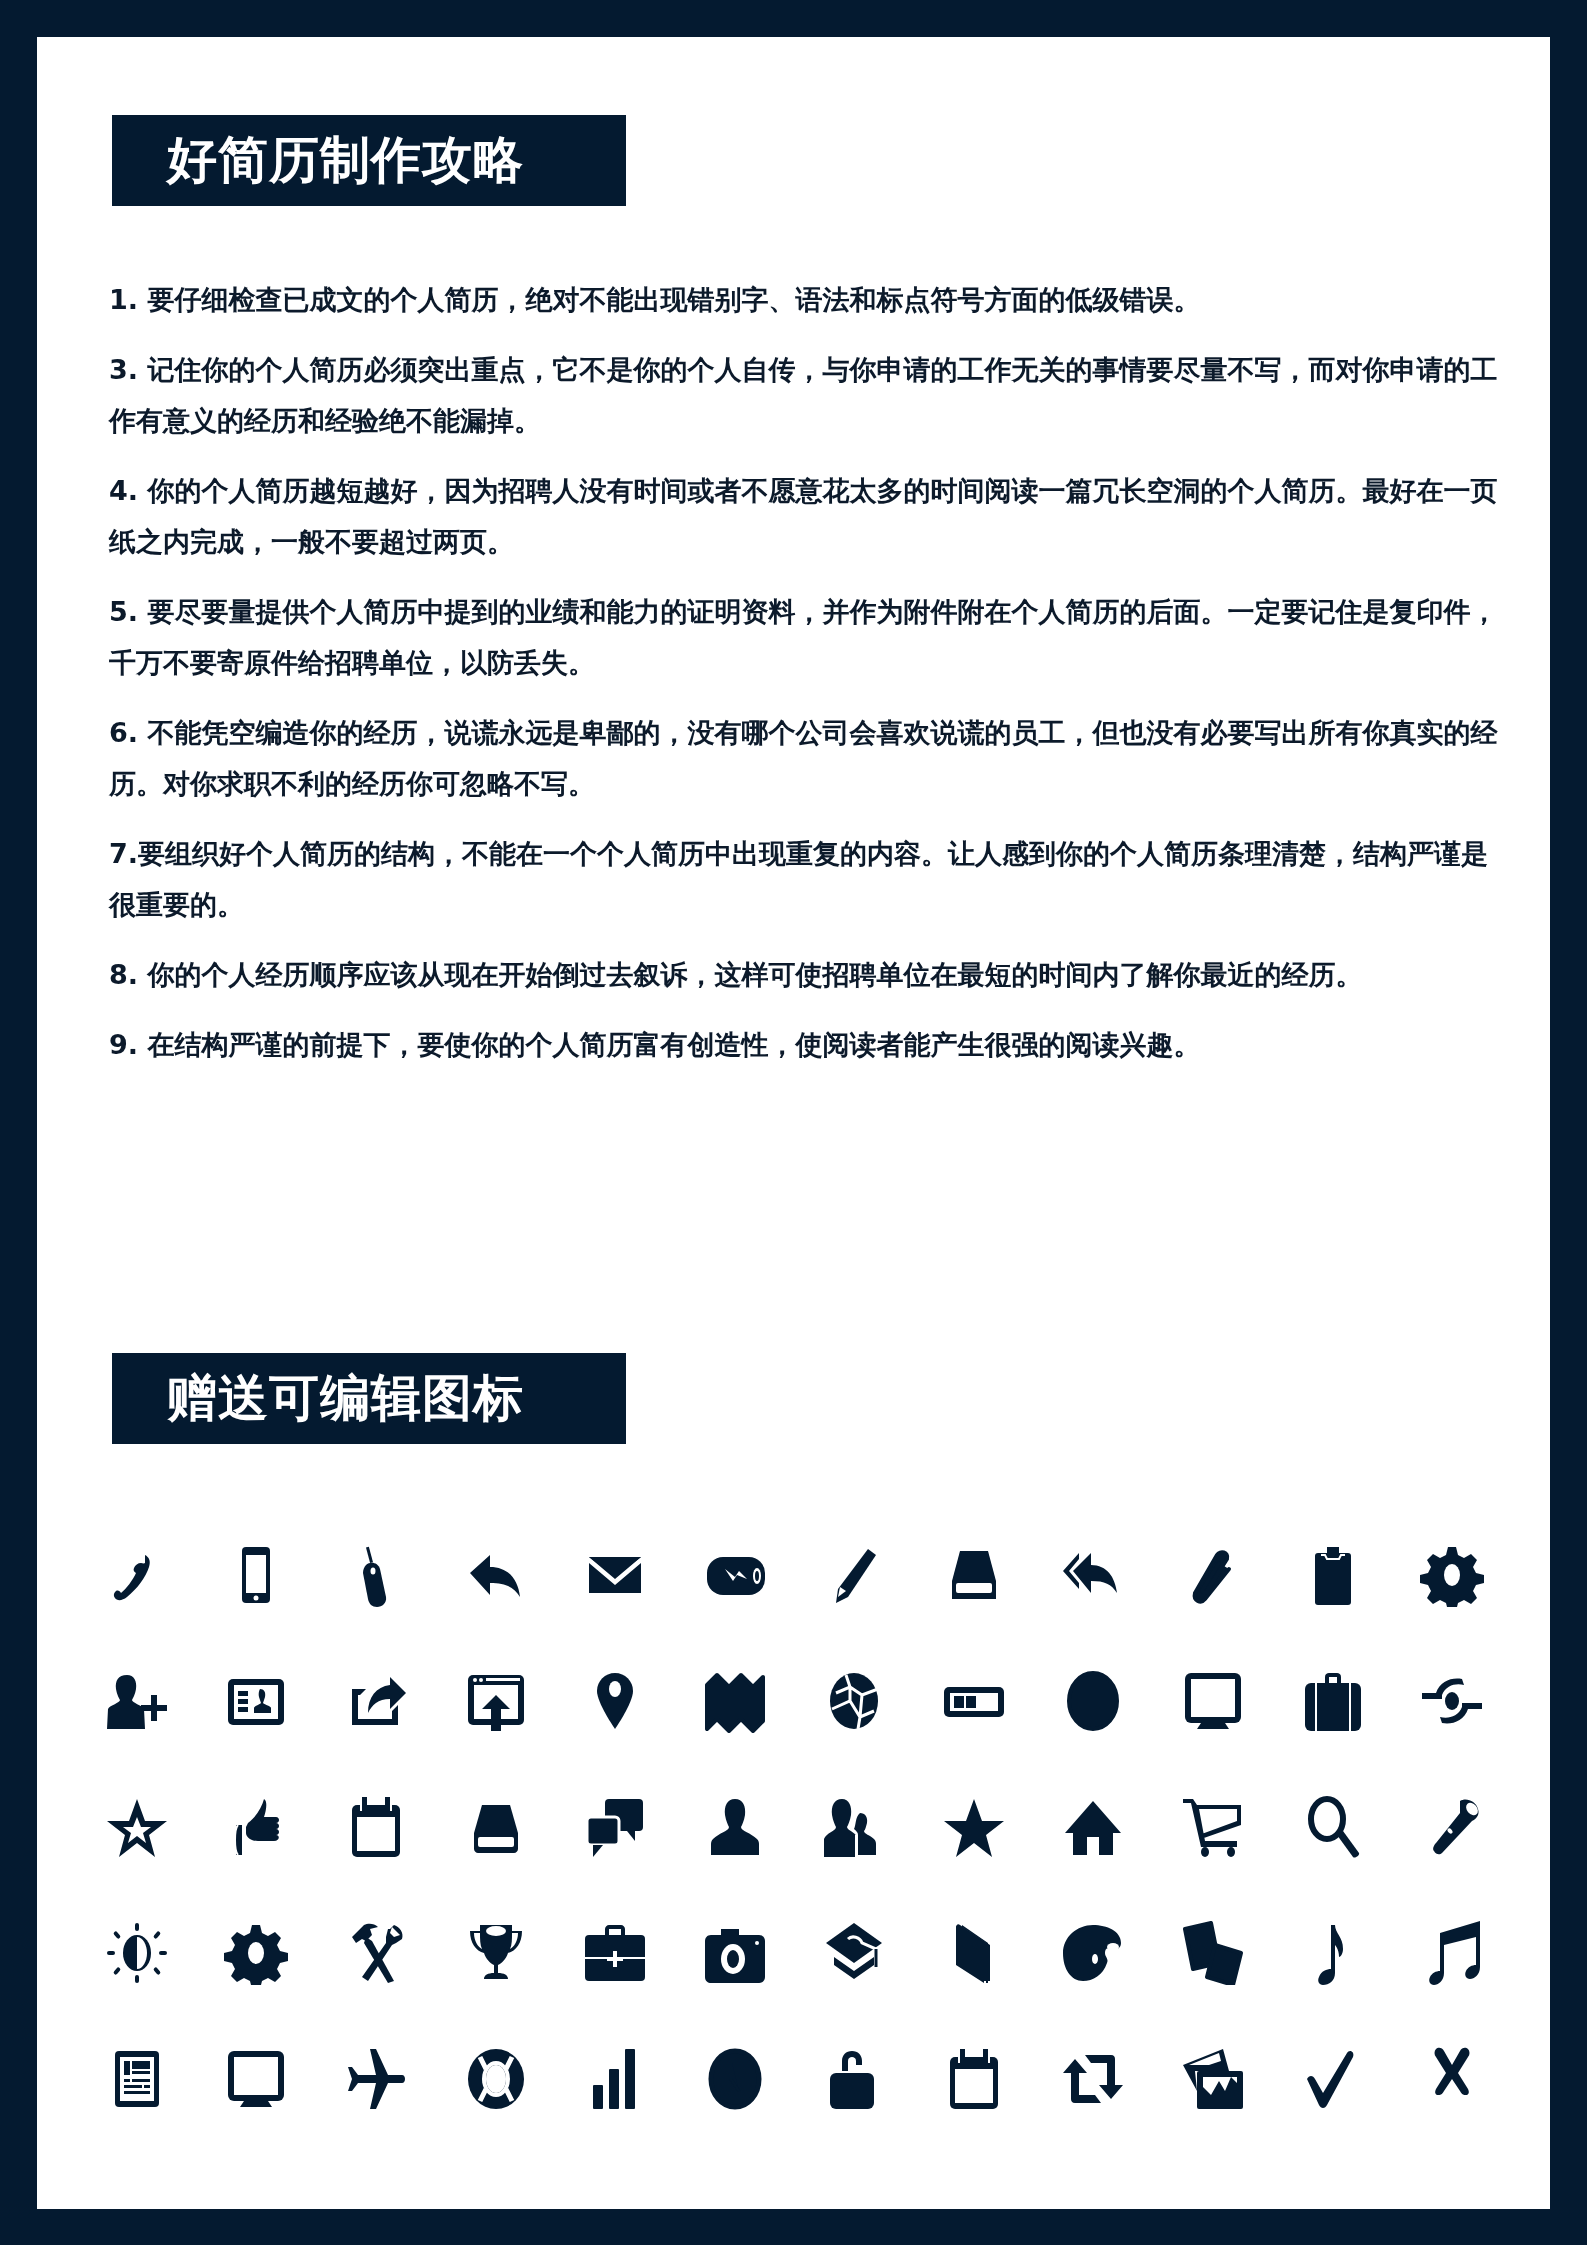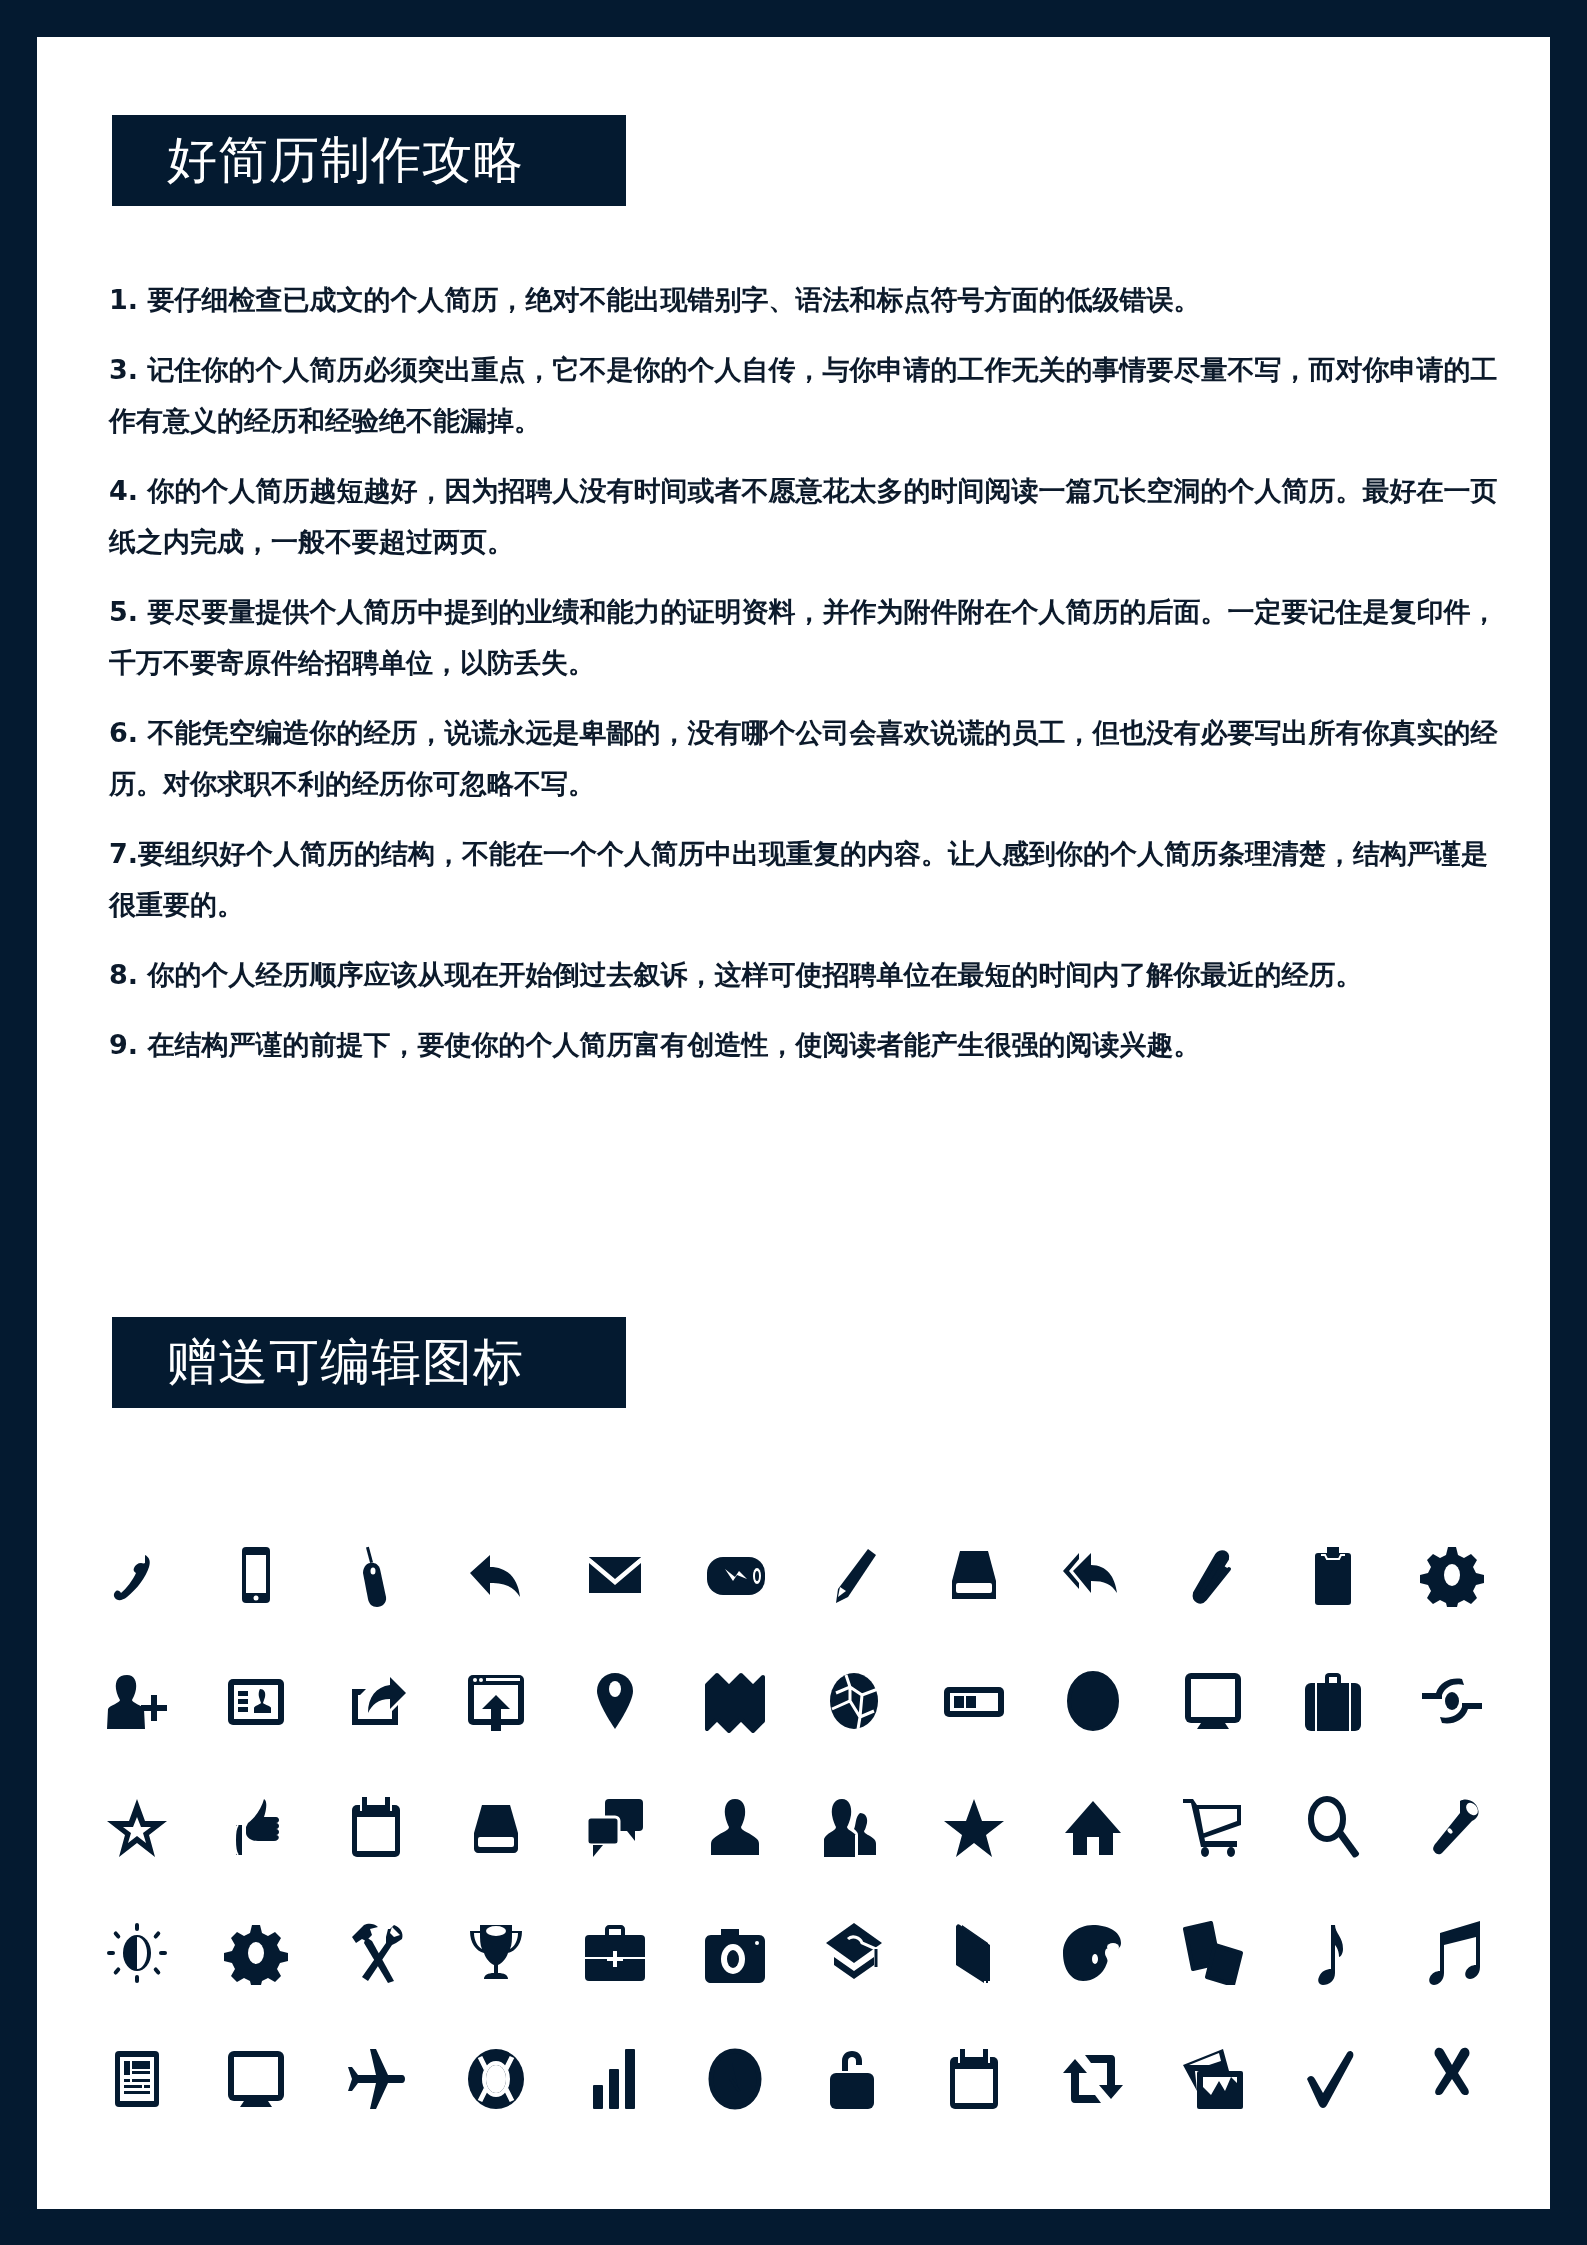--- a/index.html
+++ b/index.html
@@ -15,21 +15,21 @@
     left: 37px; top: 37px;
     width: 1513px; height: 2172px;
     background: #ffffff;
   }
   .section-title {
     position: absolute;
     left: 75px;
     width: 514px; height: 91px;
     background: #041a30;
     color: #ffffff;
-    font-weight: normal;
+    font-weight: bold;
     font-size: 50px;
     line-height: 91px;
     text-align: left;
     padding-left: 55px;
     box-sizing: border-box;
     letter-spacing: 1px;
   }
   .tips {
     position: absolute;
     left: 72px; top: 237px;
@@ -64,21 +64,21 @@
     <p class="tip">1. 要仔细检查已成文的个人简历，绝对不能出现错别字、语法和标点符号方面的低级错误。</p>
     <p class="tip">3. 记住你的个人简历必须突出重点，它不是你的个人自传，与你申请的工作无关的事情要尽量不写，而对你申请的工作有意义的经历和经验绝不能漏掉。</p>
     <p class="tip">4. 你的个人简历越短越好，因为招聘人没有时间或者不愿意花太多的时间阅读一篇冗长空洞的个人简历。最好在一页纸之内完成，一般不要超过两页。</p>
     <p class="tip">5. 要尽要量提供个人简历中提到的业绩和能力的证明资料，并作为附件附在个人简历的后面。一定要记住是复印件，千万不要寄原件给招聘单位，以防丢失。</p>
     <p class="tip">6. 不能凭空编造你的经历，说谎永远是卑鄙的，没有哪个公司会喜欢说谎的员工，但也没有必要写出所有你真实的经历。对你求职不利的经历你可忽略不写。</p>
     <p class="tip">7.要组织好个人简历的结构，不能在一个个人简历中出现重复的内容。让人感到你的个人简历条理清楚，结构严谨是很重要的。</p>
     <p class="tip">8. 你的个人经历顺序应该从现在开始倒过去叙诉，这样可使招聘单位在最短的时间内了解你最近的经历。</p>
     <p class="tip">9. 在结构严谨的前提下，要使你的个人简历富有创造性，使阅读者能产生很强的阅读兴趣。</p>
   </div>
 
-  <div class="section-title" style="top:1280px">赠送可编辑图标</div>
+  <div class="section-title" style="top:1316px">赠送可编辑图标</div>
 
   <div class="icons">
 
     <div class="icon">
         <svg viewBox="0 0 64 64">
           <path d="M44 8c4 2 6 6 4 12-3 10-12 22-22 30-5 4-10 4-12 1-2-3-1-5 1-7 2-1 4 0 5 2 5-4 12-13 15-20-2-1-3-3-2-5 1-3 4-5 7-5 1 0 3 1 4 0z" transform="translate(-4 4)"></path>
         </svg>
       </div>
     <div class="icon">
         <svg viewBox="0 0 64 64">

